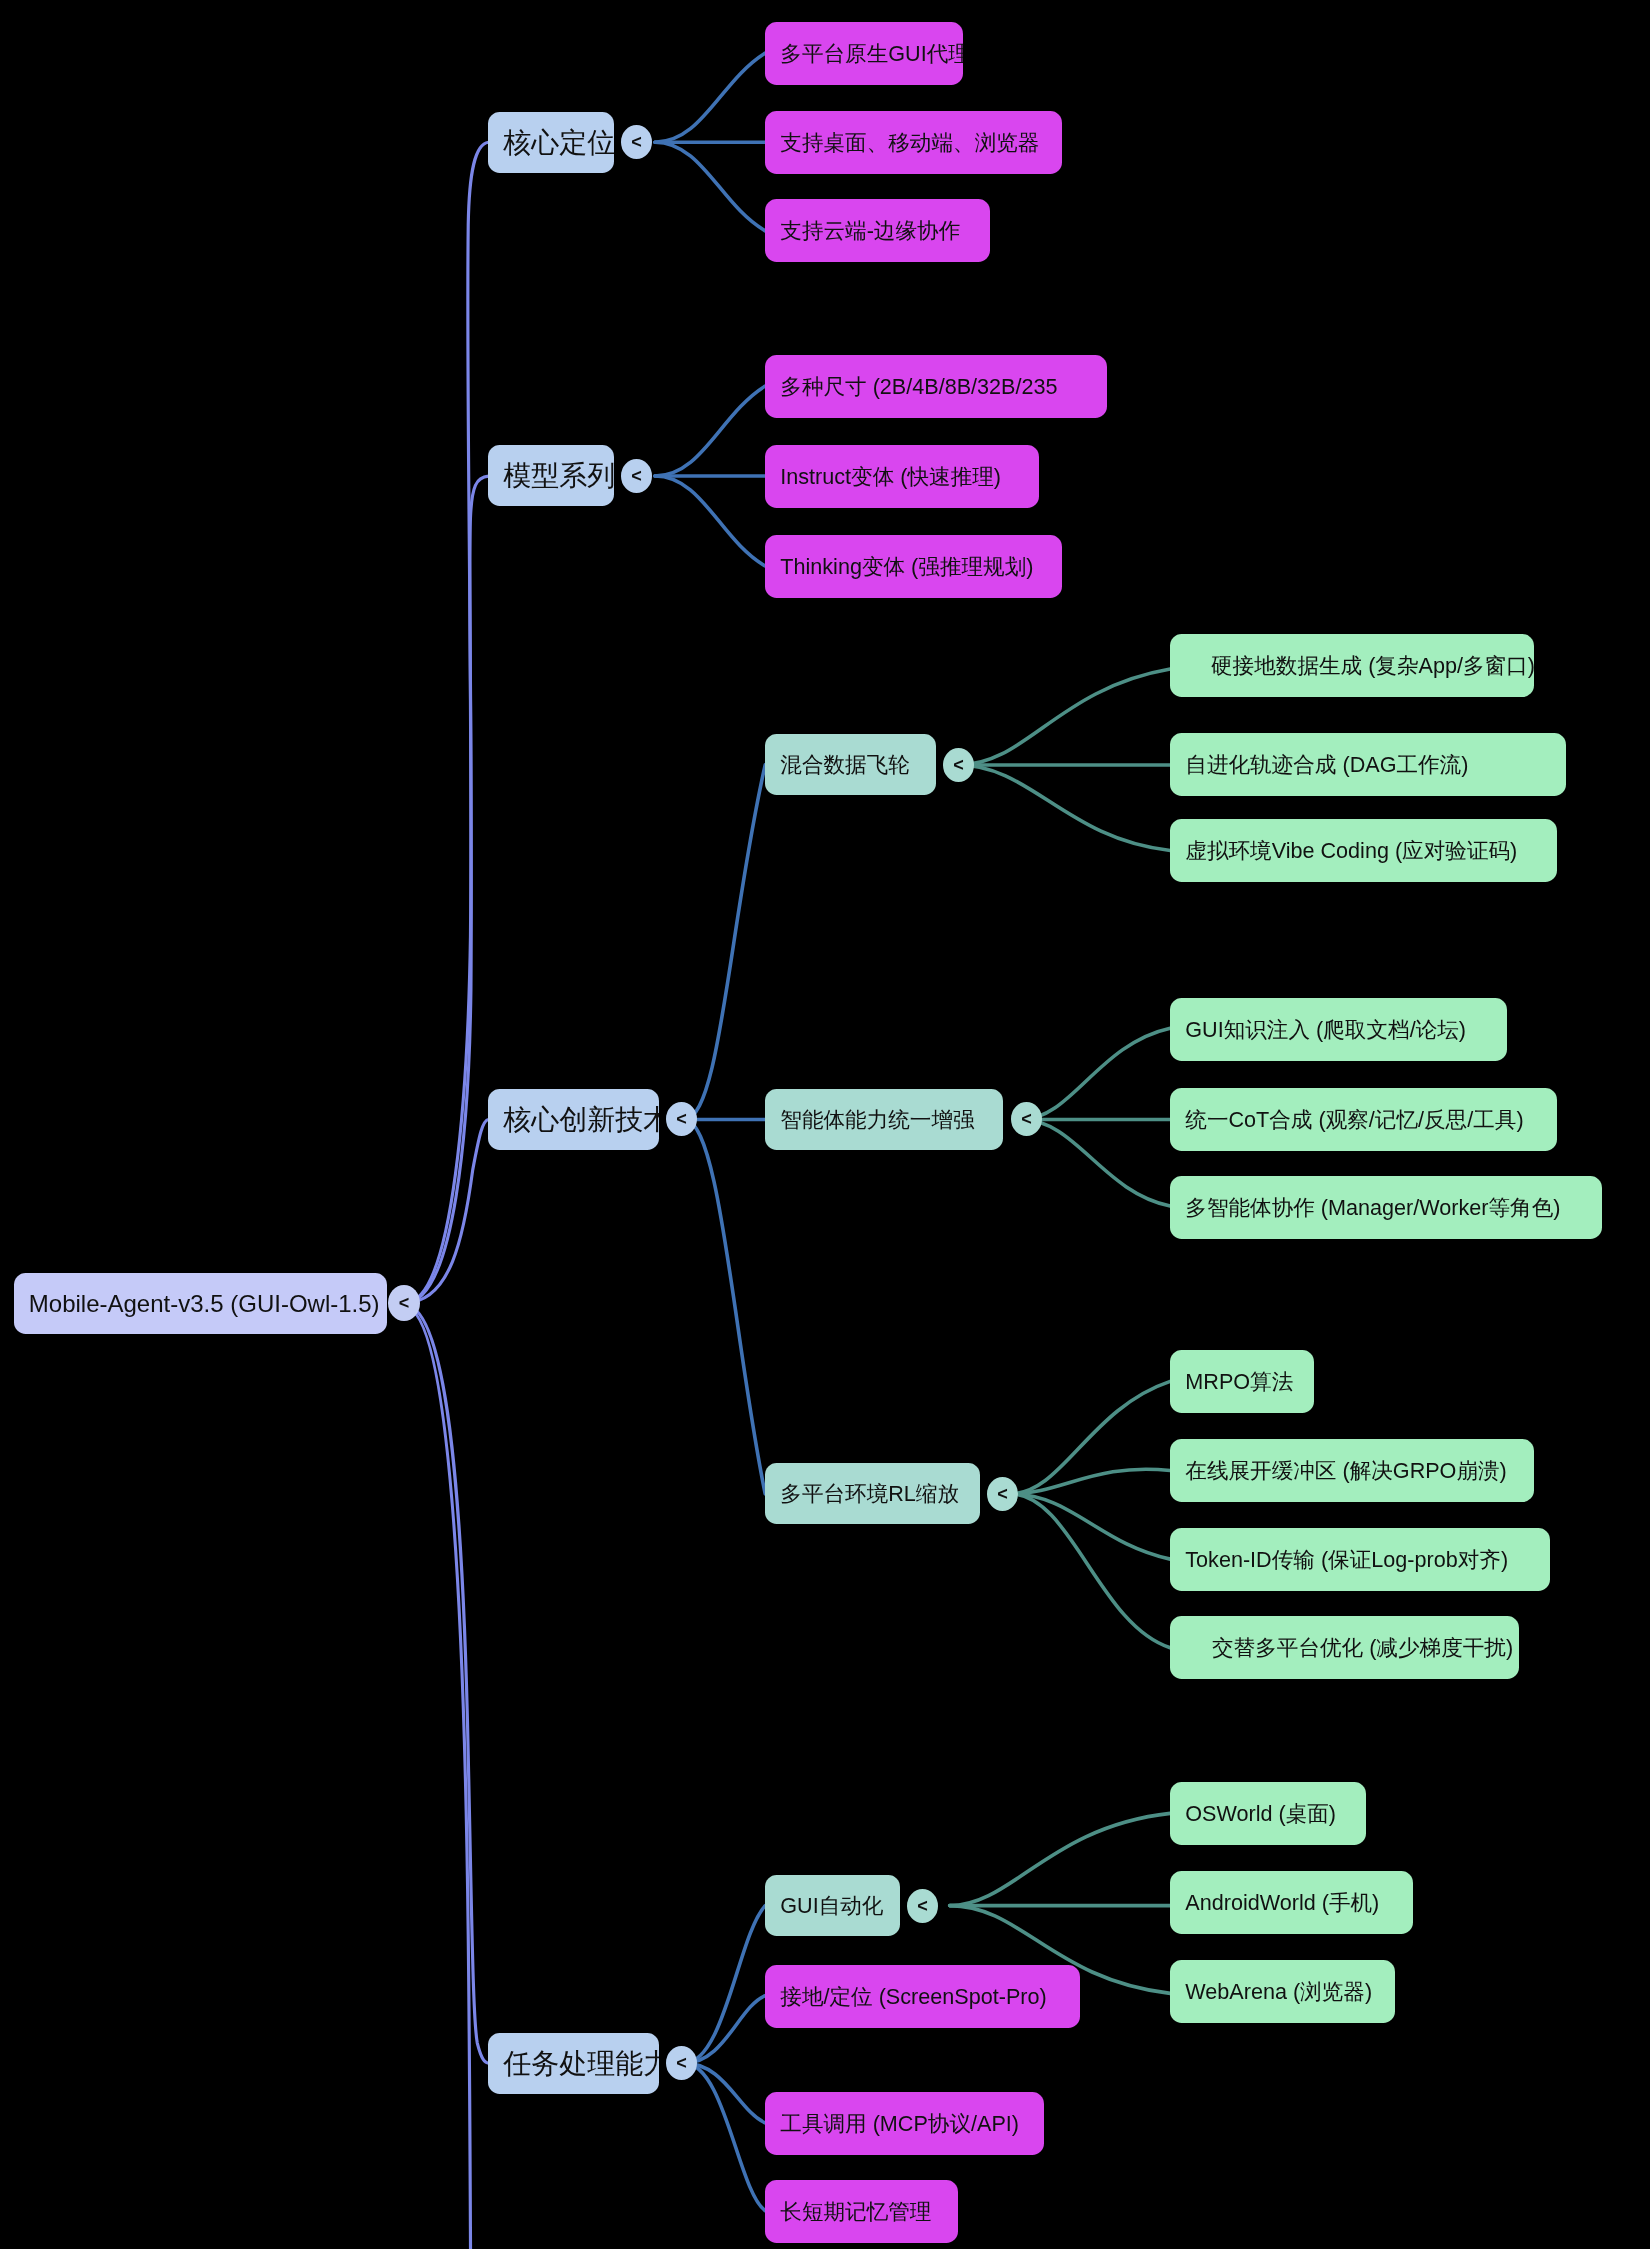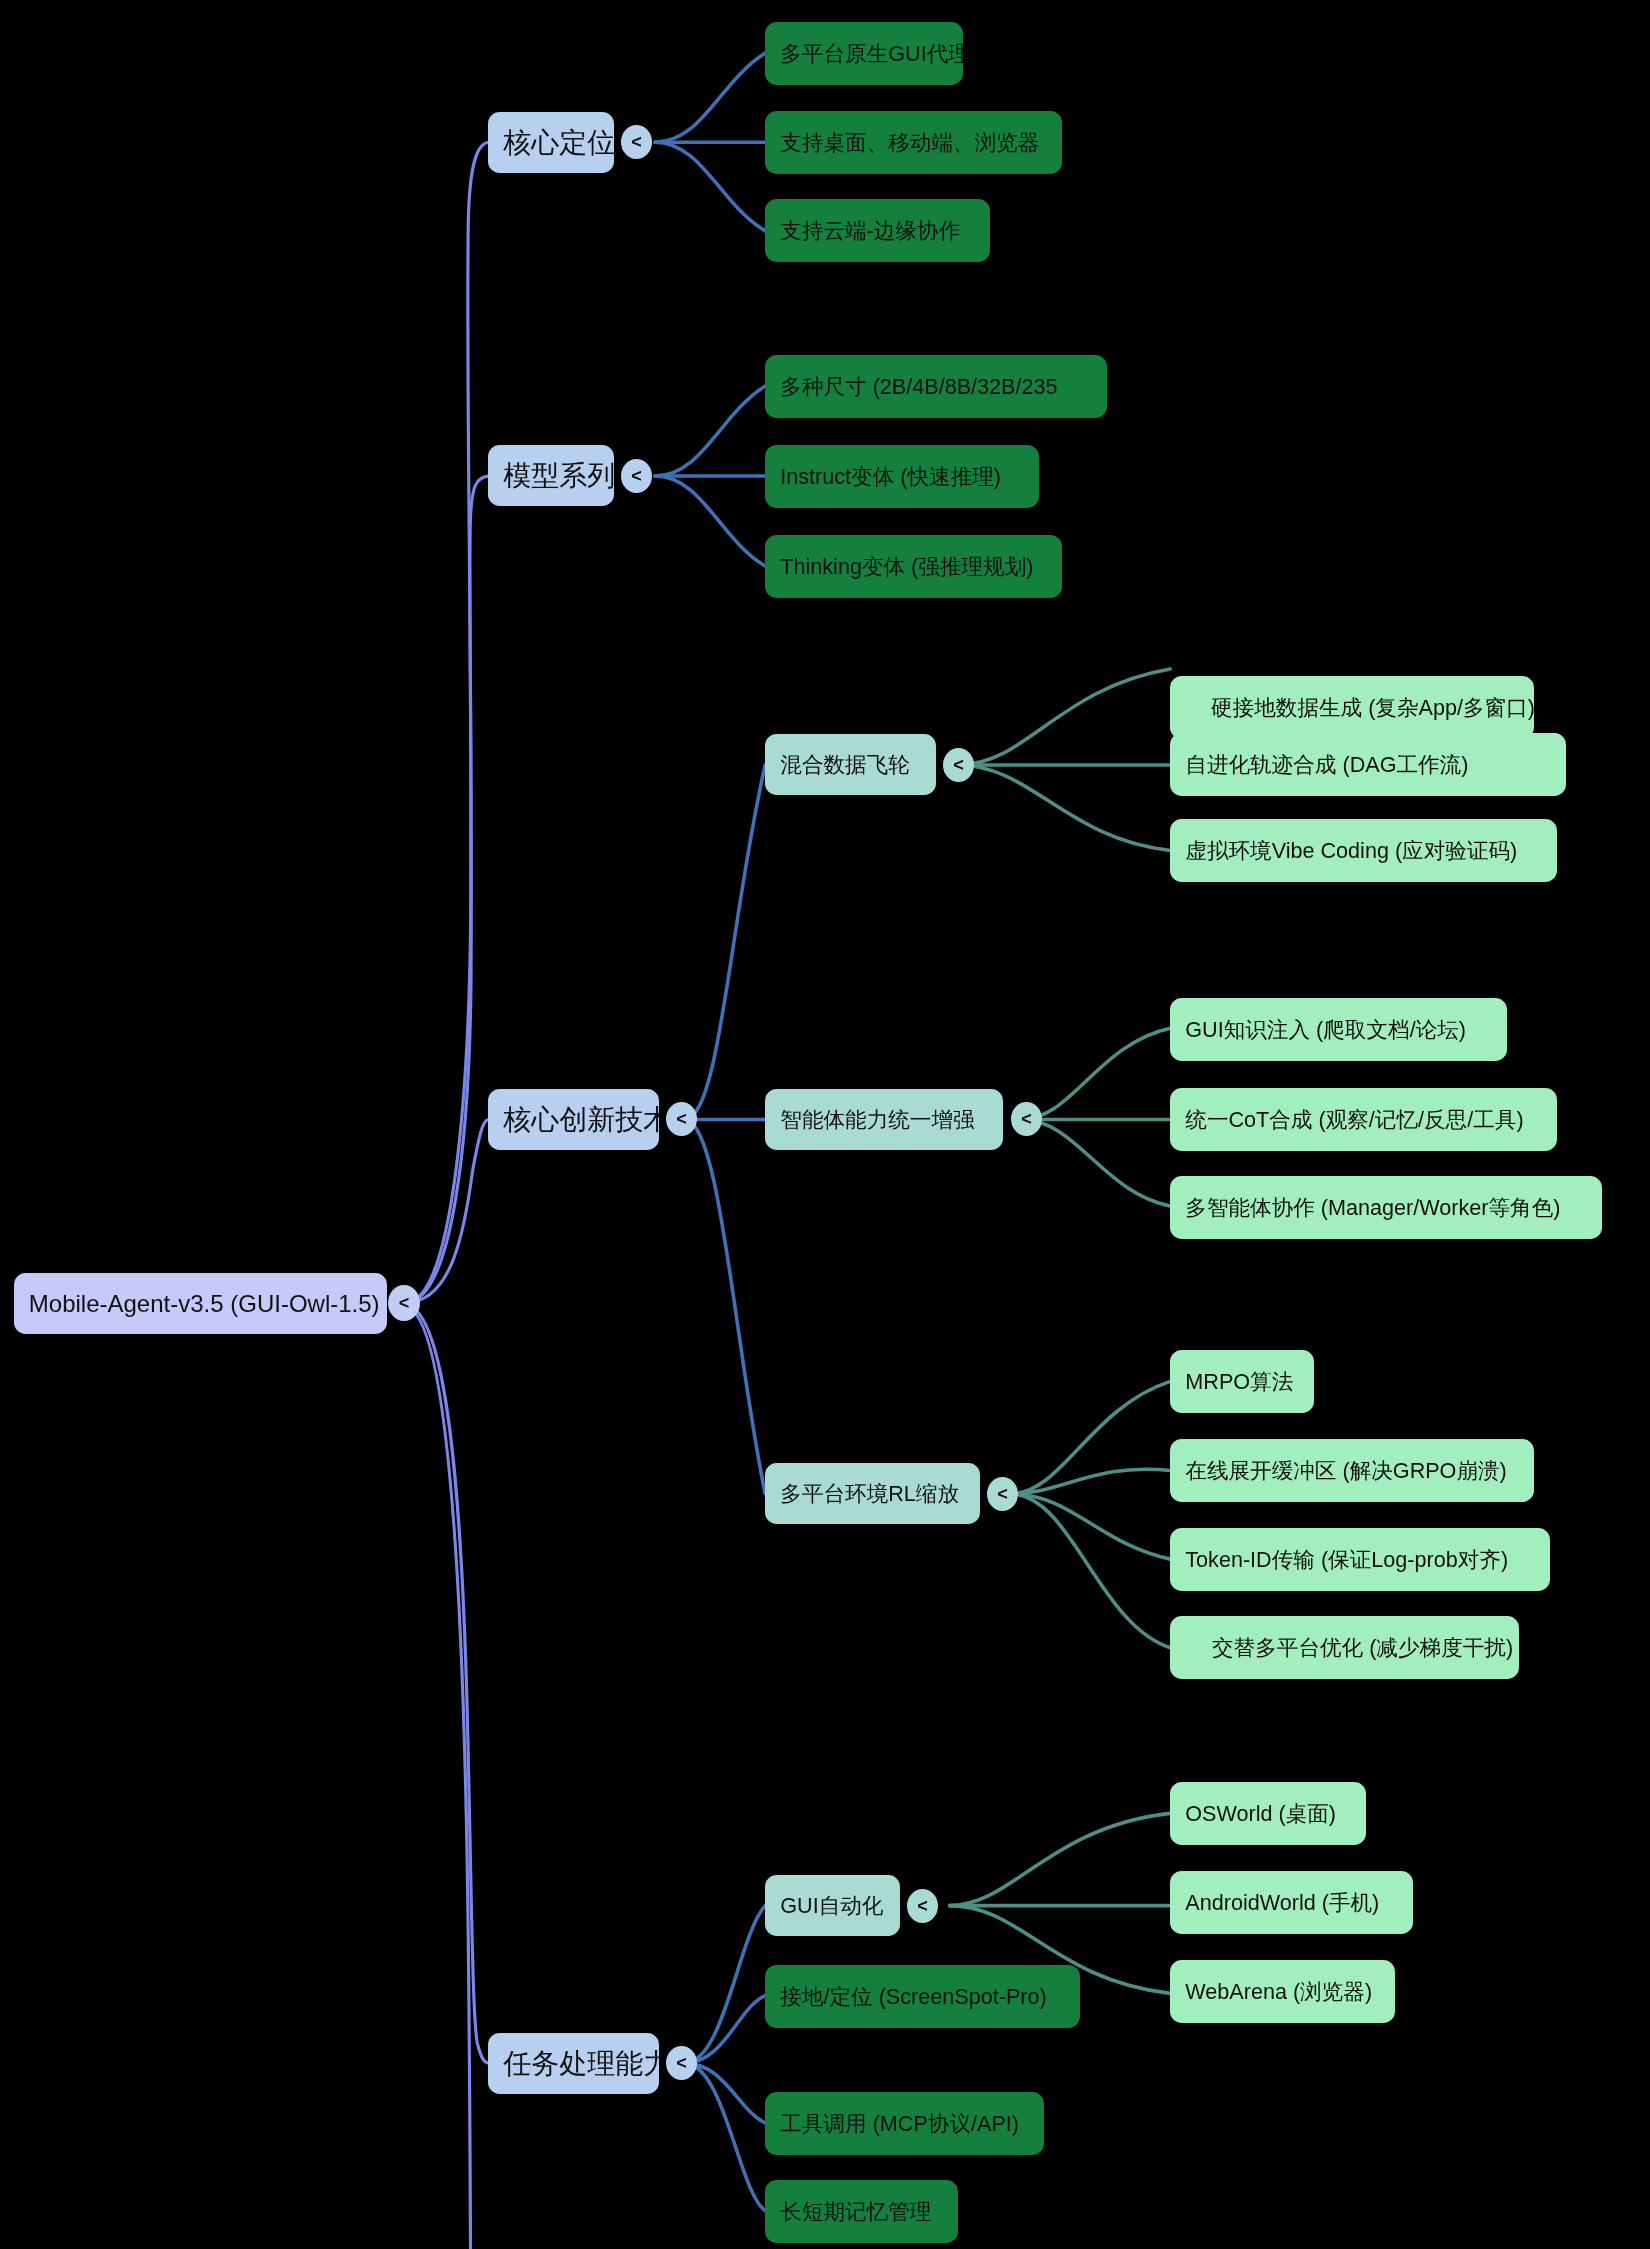--- a/index.html
+++ b/index.html
@@ -40,21 +40,21 @@
   }
   .n-l1 {
     background: #b8d0ef;
     font-size: 28px;
   }
   .n-l2-teal {
     background: #a9dbd2;
     font-size: 21.6px;
   }
   .n-leaf-teal {
-    background: #15803d;
+    background: #d946ef;
     font-size: 21.6px;
   }
   .n-leaf-green {
     background: #a3eebe;
     font-size: 21.6px;
   }
   .toggle {
     position: absolute;
     border-radius: 50%;
     display: flex;
@@ -169,21 +169,21 @@
   <div class="toggle tg-blue" style="left:666px; top:1102px; width:31px; height:34px;">
     <span>&lt;</span>
   </div>
 
   <div class="node n-l2-teal" style="left:765px; top:734px; width:171px; height:61px;">
     <span class="lbl">混合数据飞轮</span>
   </div>
   <div class="toggle tg-teal" style="left:943px; top:748px; width:31px; height:34px;">
     <span>&lt;</span>
   </div>
-  <div class="node n-leaf-green" style="left:1170px; top:676px; width:364px; height:63px;padding-left:41px;">
+  <div class="node n-leaf-green" style="left:1170px; top:634px; width:364px; height:63px;padding-left:41px;">
     <span class="lbl">硬接地数据生成 (复杂App/多窗口)</span>
   </div>
   <div class="node n-leaf-green" style="left:1170px; top:733px; width:396px; height:63px;">
     <span class="lbl">自进化轨迹合成 (DAG工作流)</span>
   </div>
   <div class="node n-leaf-green" style="left:1170px; top:819px; width:387px; height:63px;">
     <span class="lbl">虚拟环境Vibe Coding (应对验证码)</span>
   </div>
 
   <div class="node n-l2-teal" style="left:765px; top:1089px; width:238px; height:61px;">

